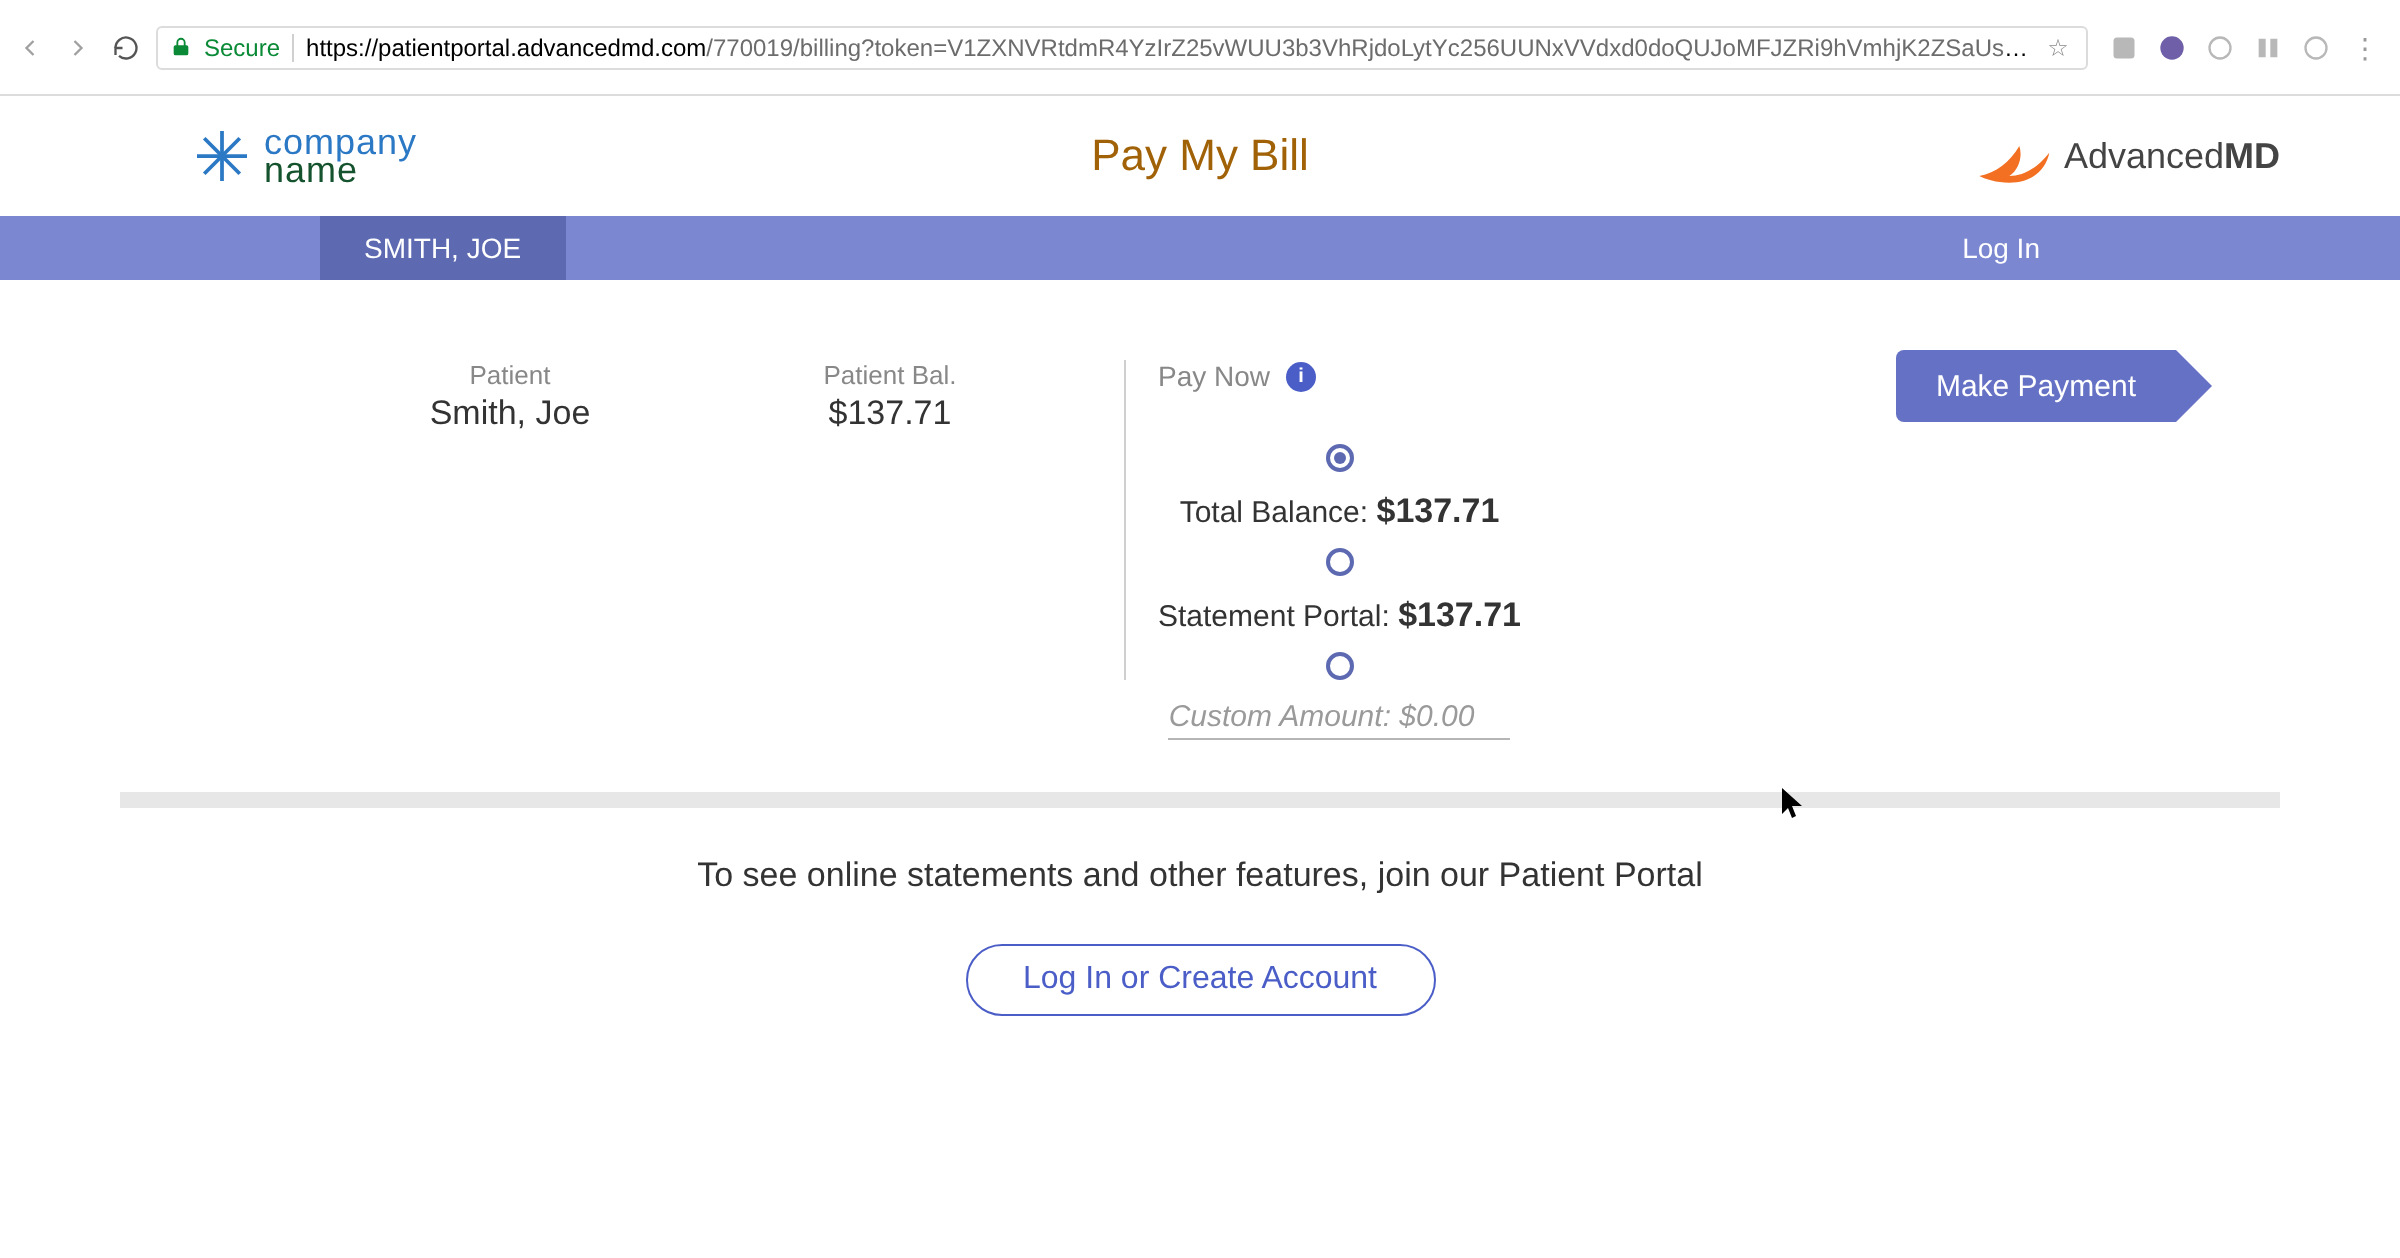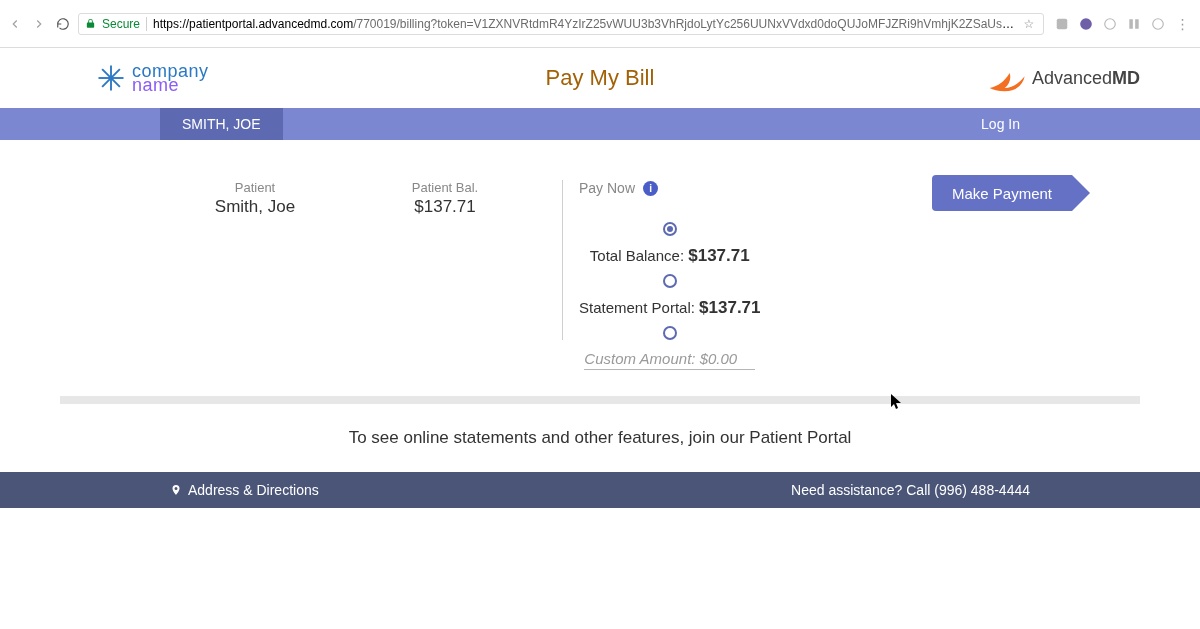--- a/index.html
+++ b/index.html
@@ -19,21 +19,21 @@
   .chrome-bar .ext-icons{ display:flex; gap:8px; padding:0 4px; color:#9a9a9a;}
   .chrome-bar .ext-icons span{ width:16px; height:16px; display:flex; align-items:center; justify-content:center; font-size:14px;}
   .chrome-bar .ext-icons .menu-dots{ letter-spacing:-1px;}
   
   .page { position:relative; width:1200px; }
   .brand-row{ height:60px; display:flex; align-items:center; justify-content:space-between; padding:0 60px 0 96px;}
   .brand-row .company-logo{ display:flex; align-items:center; gap:6px; color:#2b78c4; font-size:18px; font-family:"Segoe UI", sans-serif; letter-spacing:.5px;}
   .brand-row .company-logo .snow{ color:#2b78c4;}
   .brand-row .company-logo .txt{ line-height:0.9;}
   .brand-row .company-logo .txt .c1{ display:block; font-size:18px; color:#2b78c4;}
-  .brand-row .company-logo .txt .c2{ display:block; font-size:18px; color:#8b5cf6; margin-top:-2px;}
+  .brand-row .company-logo .txt .c2{ display:block; font-size:18px; color:#14532d; margin-top:-2px;}
   .brand-row .page-title{ font-size:22px; color:#a16207; position:absolute; left:50%; transform:translateX(-50%);}
   .brand-row .amd-logo{ display:flex; align-items:center; gap:4px;}
   .brand-row .amd-logo .bird{ color:#f36f21;}
   .brand-row .amd-logo .word{ font-size:18px; color:#444;}
   .brand-row .amd-logo .word .adv{ font-weight:400; color:#444;}
   .brand-row .amd-logo .word .md{ font-weight:700; color:#444;}
   
   .navbar{ height:32px; background:#7b87d0; display:flex; align-items:center; color:#fff; font-size:14px;}
   .navbar .patient-name{ background:#5d6ab2; height:32px; display:flex; align-items:center; padding:0 22px; margin-left:160px; font-weight:500;}
   .navbar .login-link{ margin-left:auto; margin-right:180px; cursor:pointer;}
@@ -51,21 +51,21 @@
   .paynow .hdr{ display:flex; align-items:center; gap:8px; margin-bottom:26px;}
   .paynow .hdr .t{ font-size:14px; color:#888;}
   .paynow .hdr .info{ width:15px; height:15px; border-radius:50%; background:#4b5ec7; color:#fff; font-size:10px; font-weight:700; display:flex; align-items:center; justify-content:center; cursor:pointer;}
   .opt{ display:flex; align-items:center; gap:10px; margin:8px 0; font-size:15px; color:#333;flex-direction:column;}
   .opt .radio{ width:14px; height:14px; border:2px solid #5d6ab2; border-radius:50%; display:flex; align-items:center; justify-content:center; cursor:pointer;}
   .opt .radio .dot{ width:6px; height:6px; border-radius:50%; background:#5d6ab2; visibility:hidden;}
   .opt.selected .radio .dot{ visibility:visible;}
   .opt .label-part{ }
   .opt .amount{ font-weight:700; font-size:17px;}
   .opt.custom .cust-txt{ font-style:italic; color:#9a9a9a; border-bottom:1px solid #b5b5b5; padding:0 18px 2px 0;}
-  .make-payment{ position:absolute; right:128px; top:35px;}
+  .make-payment{ position:absolute; right:112px; top:35px;}
   .arrow-btn{ position:relative; background:#6571c4; color:#fff; height:36px; display:flex; align-items:center; padding:0 20px 0 20px; border-radius:4px 0 0 4px; font-size:15px; cursor:pointer;}
   .arrow-btn:after{ content:""; position:absolute; right:-18px; top:0; width:0; height:0; border-top:18px solid transparent; border-bottom:18px solid transparent; border-left:18px solid #6571c4;}
   
   .big-divider{ height:8px; background:#e7e7e7; margin:18px 0 24px 0;}
   .cta-row{ text-align:center;}
   .cta-row .msg{ font-size:17px; color:#333; margin-bottom:24px;}
   .cta-row .pill-btn{ display:inline-block; border:1px solid #4b5ec7; color:#4b5ec7; border-radius:999px; padding:8px 28px; font-size:16px; cursor:pointer; background:#fff;}
   
   .fake-cursor{ position:absolute; left:891px; top:346px; font-size:13px; color:#000; pointer-events:none;}
   
@@ -220,24 +220,13 @@
       <div class="pill-btn">Log In or Create Account</div>
     </div>
   </div>
 
   <span class="fake-cursor">
     <svg width="12" height="16" viewBox="0 0 12 16" fill="#000">
         <path d="M0 0v13l3-3 2 5 2-1-2-5h5z"></path>
       </svg>
   </span>
 
-  <div class="footer">
-    <div class="addr-link">
-      <span>
-        <svg width="12" height="14" viewBox="0 0 24 24" fill="#fff">
-            <path d="M12 2a7 7 0 0 0-7 7c0 5 7 13 7 13s7-8 7-13a7 7 0 0 0-7-7zm0 10a3 3 0 1 1 0-6 3 3 0 0 1 0 6z"></path>
-          </svg>
-      </span>
-      <span>Address &amp; Directions</span>
-    </div>
-    <div class="assist">Need assistance? Call (996) 488-4444</div>
-  </div>
 </div>
 
 </body></html>

